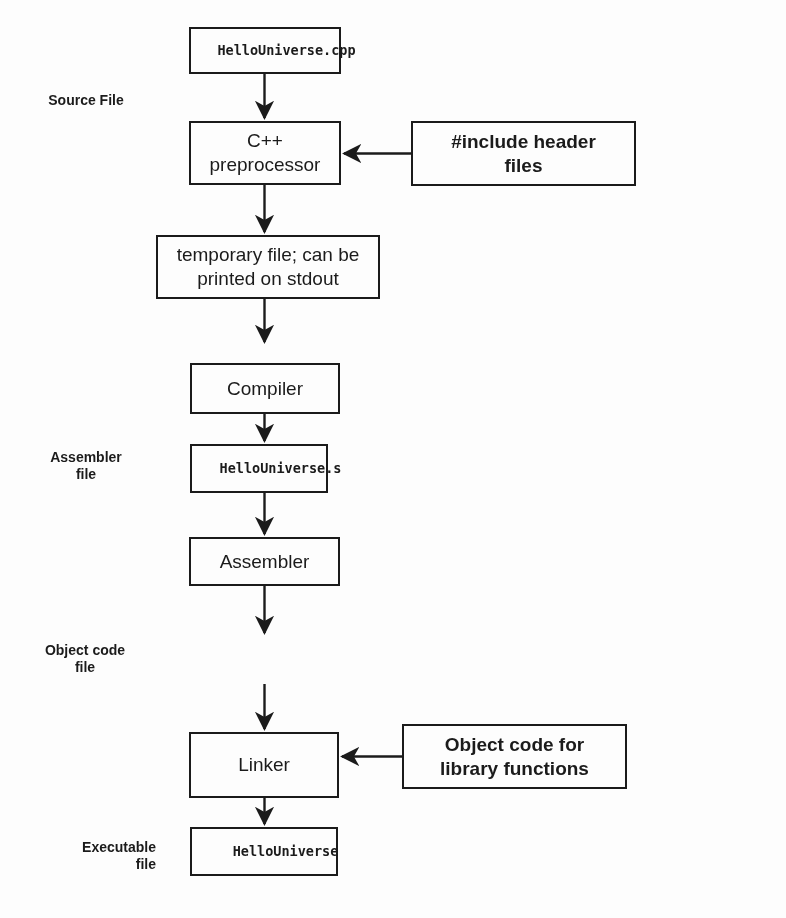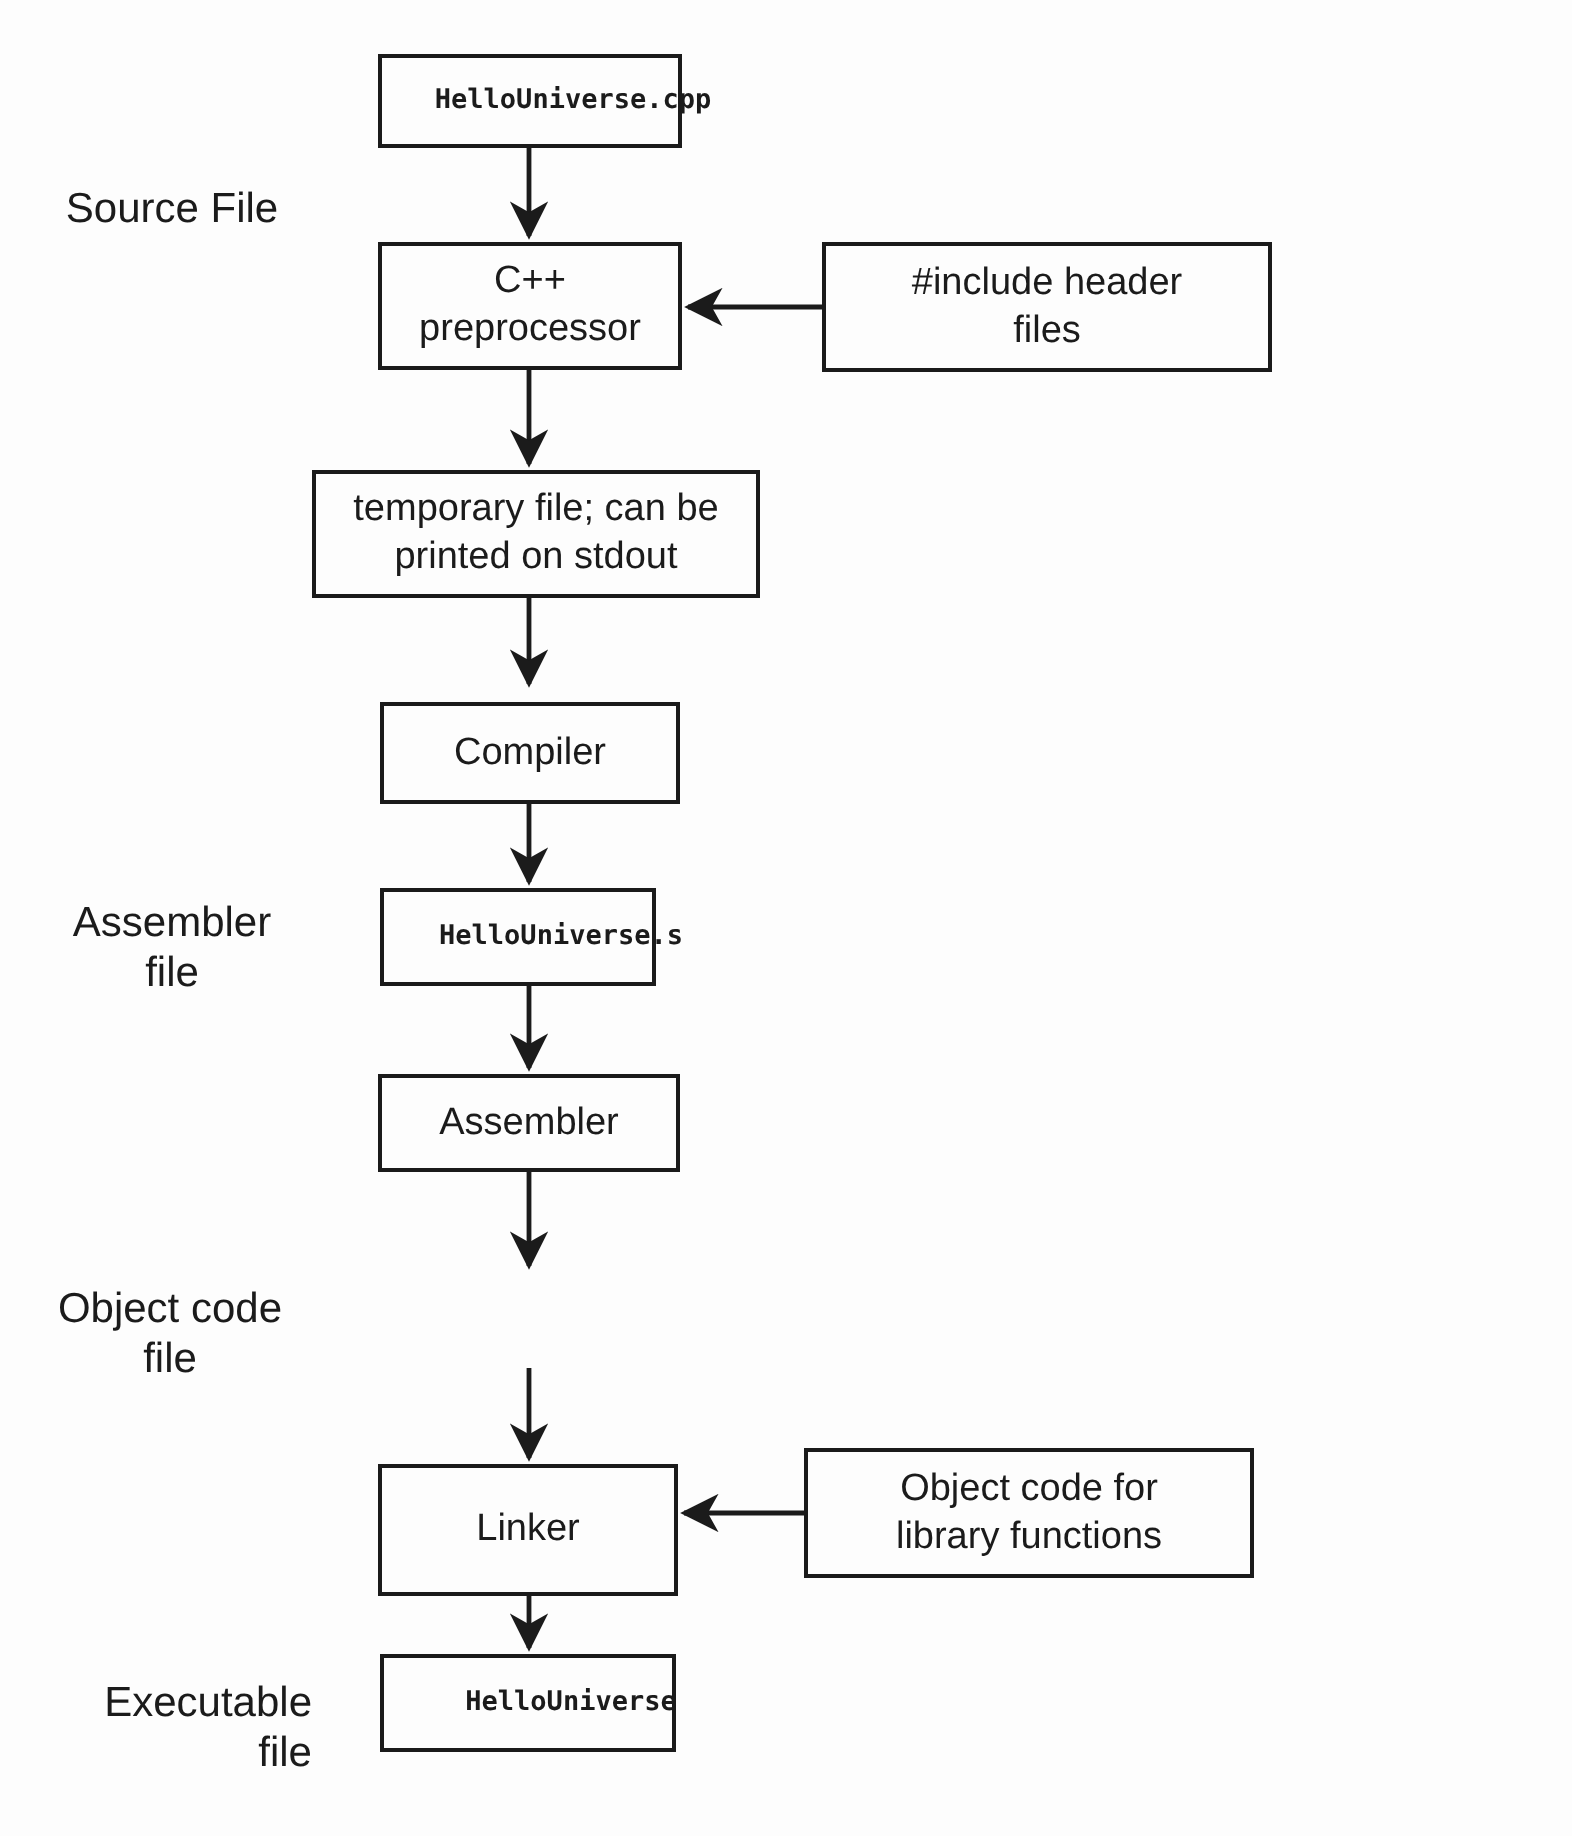--- a/index.html
+++ b/index.html
@@ -24,41 +24,41 @@
     line-height: 1.25;
   }
   .mono {
     font-family: "DejaVu Sans Mono", "Liberation Mono", monospace;
     font-weight: bold;
     font-size: 13.5px;
     letter-spacing: 0px;
     padding-left: 43px;
   }
   .proc { font-size: 19px; }
-  .note { font-size: 19px; font-weight: normal; }
+  .note { font-size: 19px; font-weight: bold; }
   .stage {
     position: absolute;
-    font-size: 21px; font-weight: normal;
+    font-size: 14px; font-weight: bold;
     text-align: center; white-space: pre-line;
     line-height: 1.2;
   }
   .watermark {
     position: absolute;
     left: 608px; top: 874px; width: 160px;
     font-size: 16.5px;
     color: #c9c9c9;
     text-align: right;
     letter-spacing: 0.5px;
   }
   
   #b-src   { left: 189px; top: 27px;  width: 152px; height: 47px; }
   #b-pre   { left: 189px; top: 121px; width: 152px; height: 64px; }
   #b-inc   { left: 411px; top: 121px; width: 225px; height: 65px; }
   #b-tmp   { left: 156px; top: 235px; width: 224px; height: 64px; }
-  #b-cmp   { left: 190px; top: 351px; width: 150px; height: 51px; }
+  #b-cmp   { left: 190px; top: 363px; width: 150px; height: 51px; }
   #b-asmf  { left: 190px; top: 444px; width: 138px; height: 49px; }
   #b-asm   { left: 189px; top: 537px; width: 151px; height: 49px; }
   #b-obj   { left: 190px; top: 636px; width: 150px; height: 48px; }
   #b-lnk   { left: 189px; top: 732px; width: 150px; height: 66px; }
   #b-lib   { left: 402px; top: 724px; width: 225px; height: 65px; }
   #b-exe   { left: 190px; top: 827px; width: 148px; height: 49px; }
   
   #l-src  { left: 16px; top: 92px;  width: 140px; }
   #l-asm  { left: 16px; top: 449px; width: 140px; }
   #l-obj  { left: 10px; top: 642px; width: 150px; }

